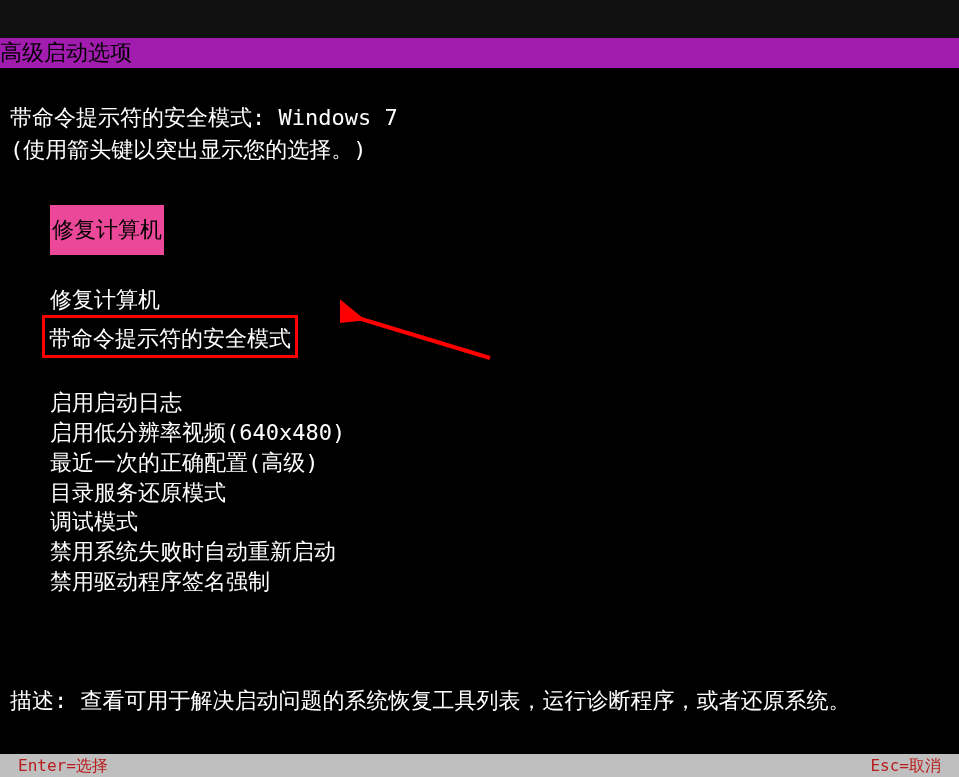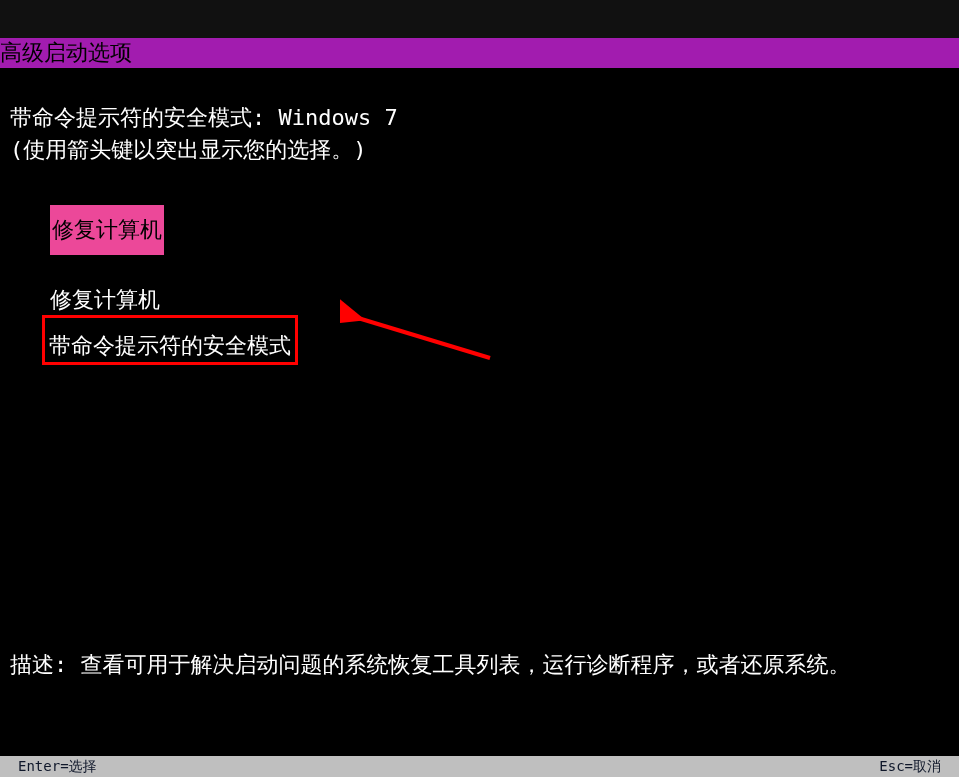--- a/index.html
+++ b/index.html
@@ -50,46 +50,46 @@
     }
     .selected {
       background: #ec4899;
       color: #000;
       display: inline-block;
       padding: 10px 2px;
     }
     .highlight-box {
       border: 3px solid #ff0000;
       display: inline-block;
-      padding: 13px 4px 2px 4px;
+      padding: 6px 4px 2px 4px;
       margin-left: -8px;
     }
     .arrow-container {
       position: absolute;
       left: 340px;
       top: 298px;
       pointer-events: none;
     }
     .desc-line {
       position: absolute;
       left: 10px;
-      top: 650px;
+      top: 686px;
       font-size: 22px;
     }
     .footer-bar {
       position: absolute;
       bottom: 0;
       left: 0;
       right: 0;
       background: #bfbfbf;
-      color: #0f172a;
+      color: #b91c1c;
       display: flex;
       justify-content: space-between;
       padding: 2px 18px 2px 18px;
-      font-size: 14px;
+      font-size: 16px;
       line-height: 1.2;
     }
     .enter-select {
       
     }
     .esc-cancel {
       
     }
   </style>
 </head>
@@ -116,20 +116,29 @@
 
     <div class="menu-group">
       <div class="menu-item">修复计算机</div>
       <div class="menu-item">
         <span class="highlight-box">
           <span>带命令提示符的安全模式</span>
         </span>
       </div>
     </div>
 
+    <div class="menu-group">
+      <div class="menu-item">启用启动日志</div>
+      <div class="menu-item">启用低分辨率视频(640x480)</div>
+      <div class="menu-item">最近一次的正确配置(高级)</div>
+      <div class="menu-item">目录服务还原模式</div>
+      <div class="menu-item">调试模式</div>
+      <div class="menu-item">禁用系统失败时自动重新启动</div>
+      <div class="menu-item">禁用驱动程序签名强制</div>
+    </div>
 
   </div>
 </div>
 
 <div class="arrow-container">
   <svg width="160" height="70" viewBox="0 0 160 70">
     <defs>
       <marker id="arrowhead" markerWidth="12" markerHeight="10" refX="2" refY="5" orient="auto">
         <polygon points="12 0, 0 5, 12 10" fill="#ff0000"></polygon>
       </marker>

